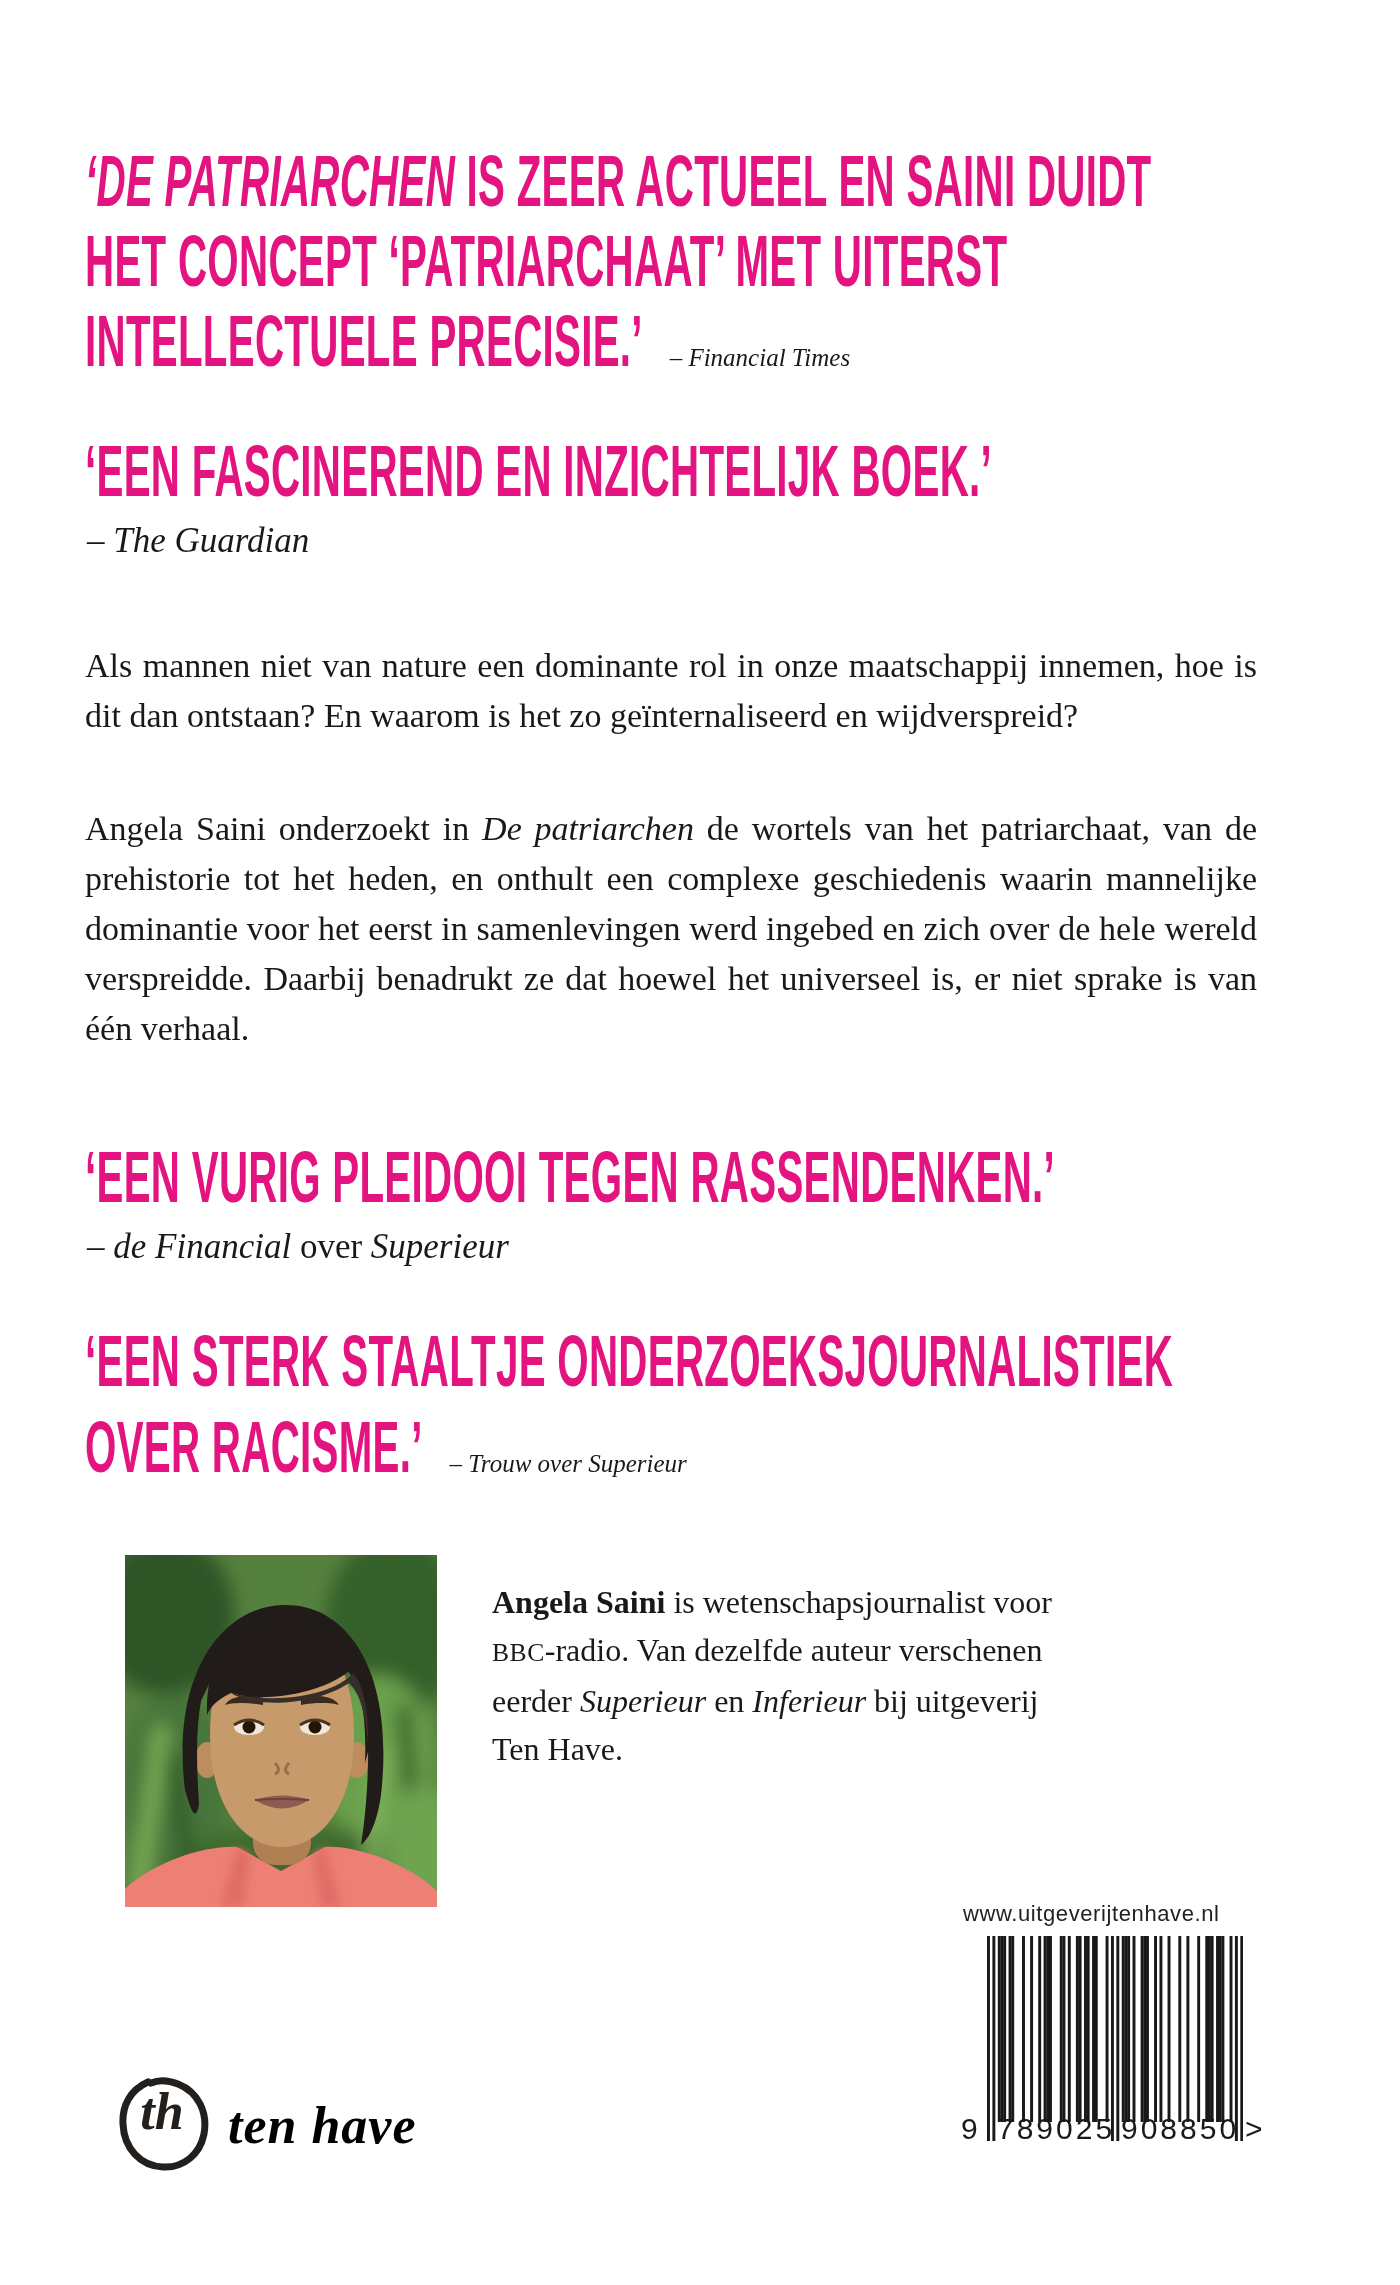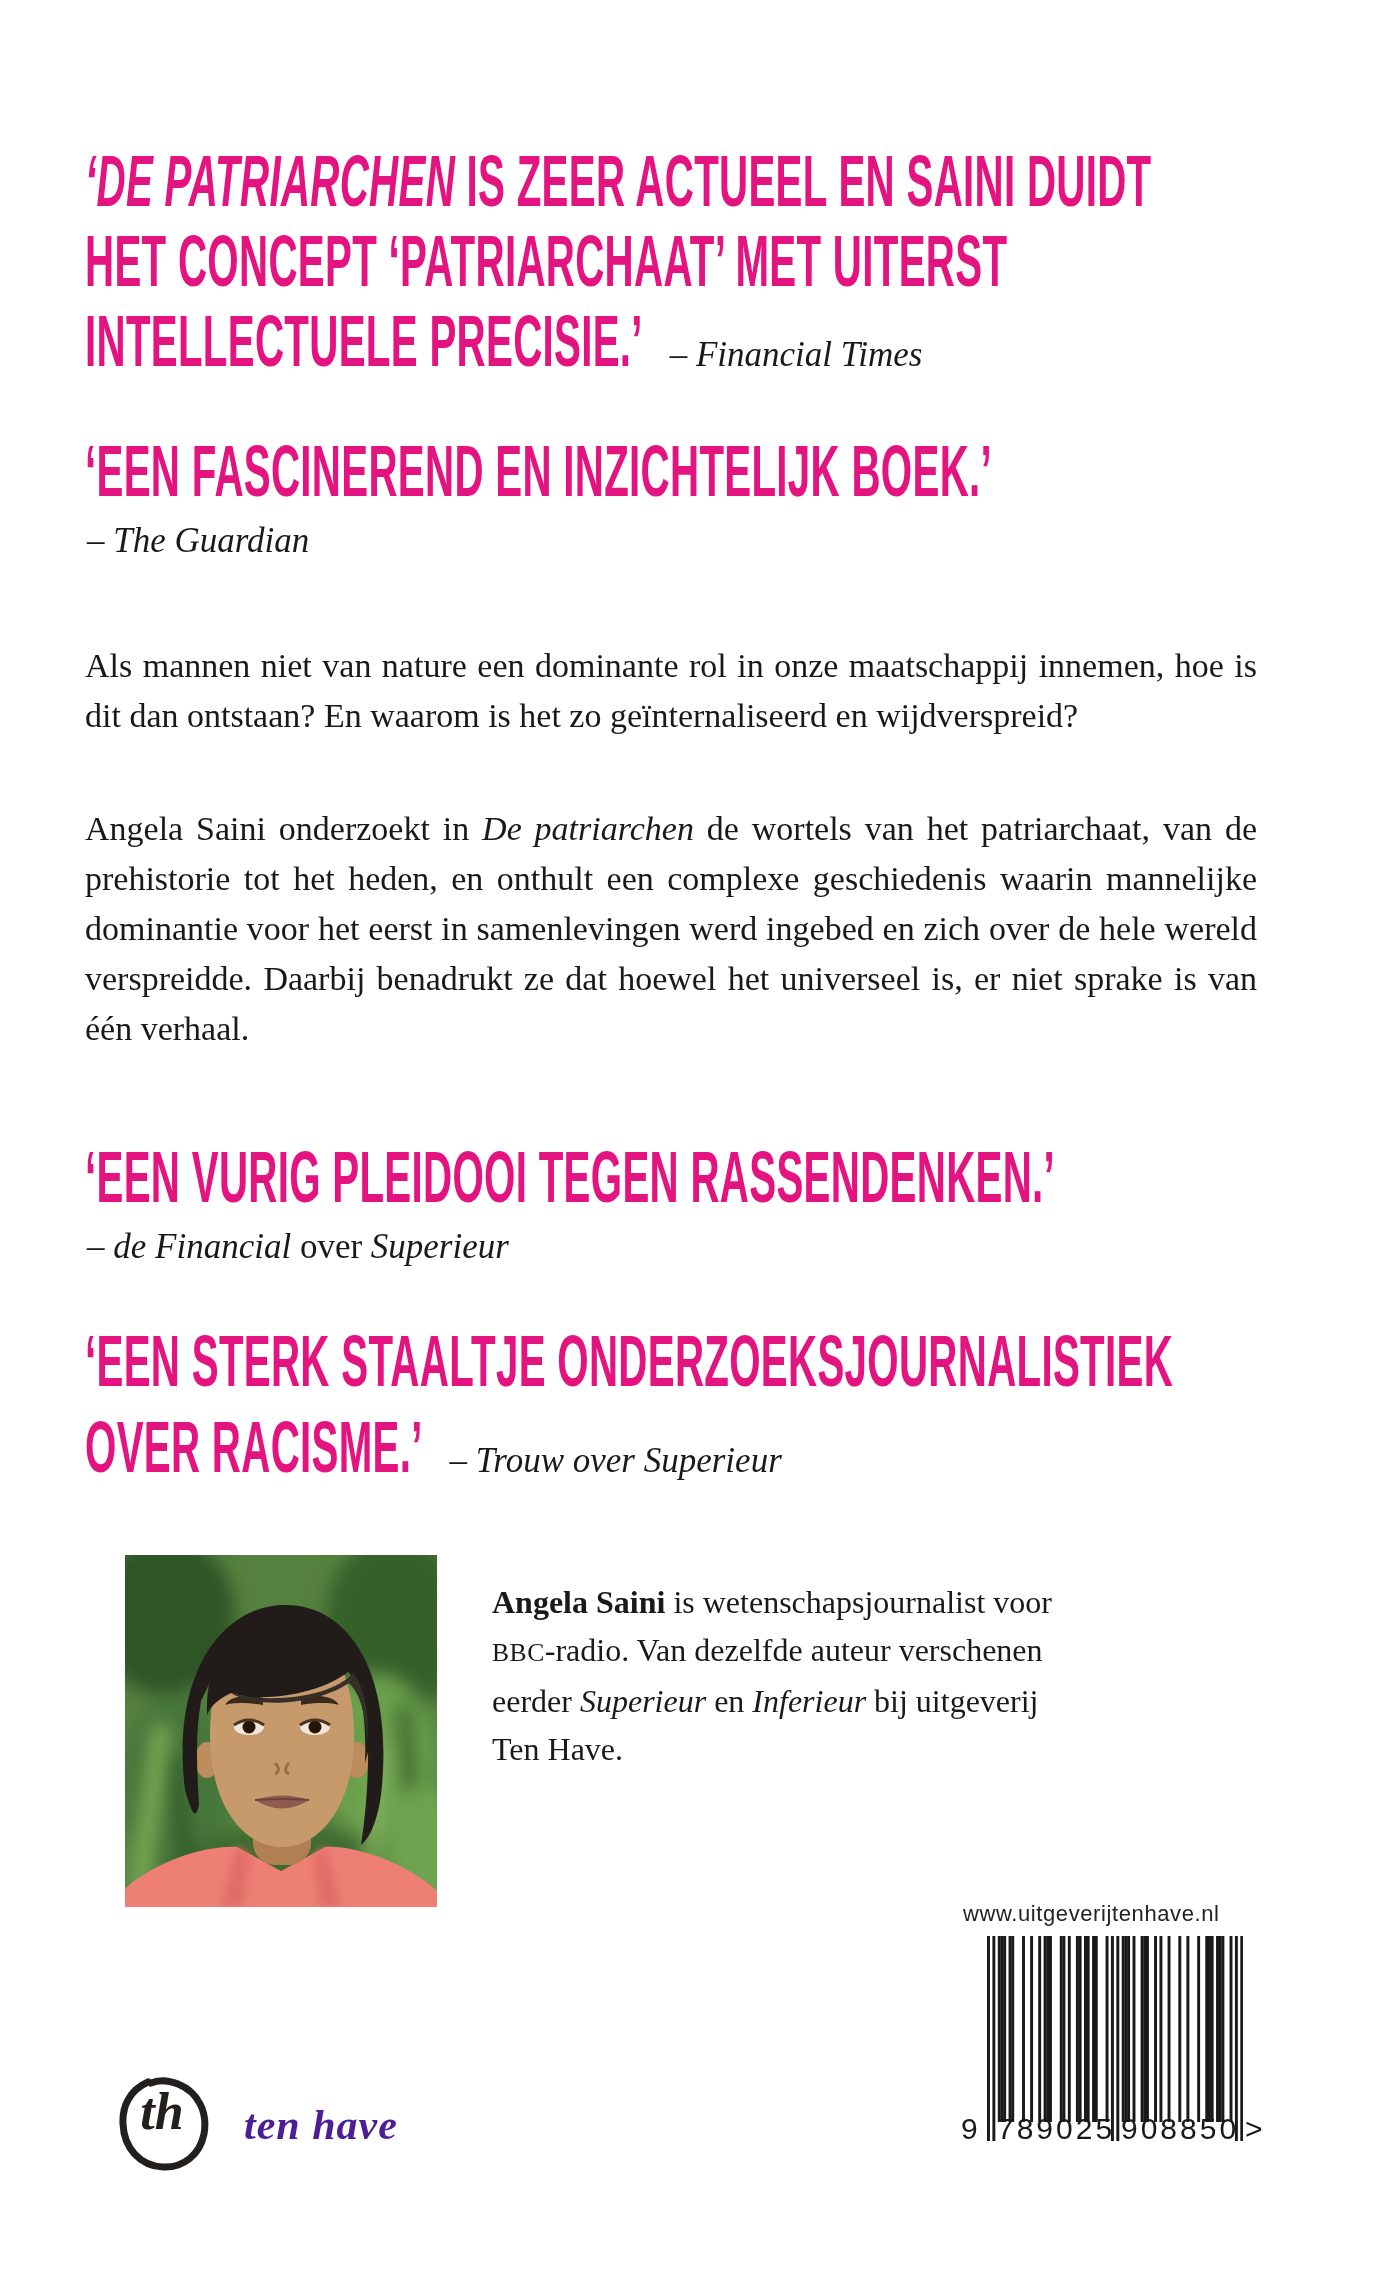--- a/index.html
+++ b/index.html
@@ -19,21 +19,21 @@
   }
   .hl .it { font-style:italic; }
   .attr {
     font-family:"Liberation Serif", serif; font-style:italic;
     font-weight:400; font-size:35px; color:var(--ink); letter-spacing:0;
   }
   .attr .i { font-style:italic; }
   .attr .r, .attr span:not(.i) { }
   .attr-inline {
     display:inline-block; transform:scaleX(1.7857); transform-origin:0 100%;
-    margin-left:48px; font-size:35px; line-height:35px; white-space:nowrap;
+    margin-left:48px; font-size:25px; line-height:35px; white-space:nowrap;
   }
   .attr-block { position:absolute; left:87px;text-align:right; }
   .attr-block .i { font-style:italic; }
   .attr-block span:not(.i) { font-style:normal; }
   .serifblock {
     position:absolute; left:85px; width:1172px;
     font-family:"Liberation Serif", serif; font-size:34px; line-height:50px;
     text-align:justify; color:var(--ink);
   }
   .serifblock .i { font-style:italic; }
@@ -65,22 +65,22 @@
   .logo { position:absolute; left:118px; top:2076px; height:100px; }
   .logo-row { display:flex; align-items:center; }
   .monogram { position:relative; width:92px; height:96px; }
   .monogram svg { position:absolute; left:0; top:0; }
   .monogram .tx {
     position:absolute; left:0; top:6px; width:88px; text-align:center;
     font-family:"Liberation Serif", serif; font-style:italic; font-weight:700;
     font-size:52px; color:#231f1c;
   }
   .wordmark {
-    margin-left:34px; font-family:"Liberation Serif", serif; font-style:italic;
-    font-weight:700; font-size:42px; color:#4c1d95; letter-spacing:1px;
+    margin-left:18px; font-family:"Liberation Serif", serif; font-style:italic;
+    font-weight:700; font-size:52px; color:#000000; letter-spacing:1px;
     padding-top:2px;
   }
 </style>
 </head>
 <body>
 
 <div id="page">
 
   <div class="hl" style="top:141px;">
     <span><span class="it">‘DE PATRIARCHEN</span><span> IS ZEER ACTUEEL EN SAINI DUIDT</span></span><br>

